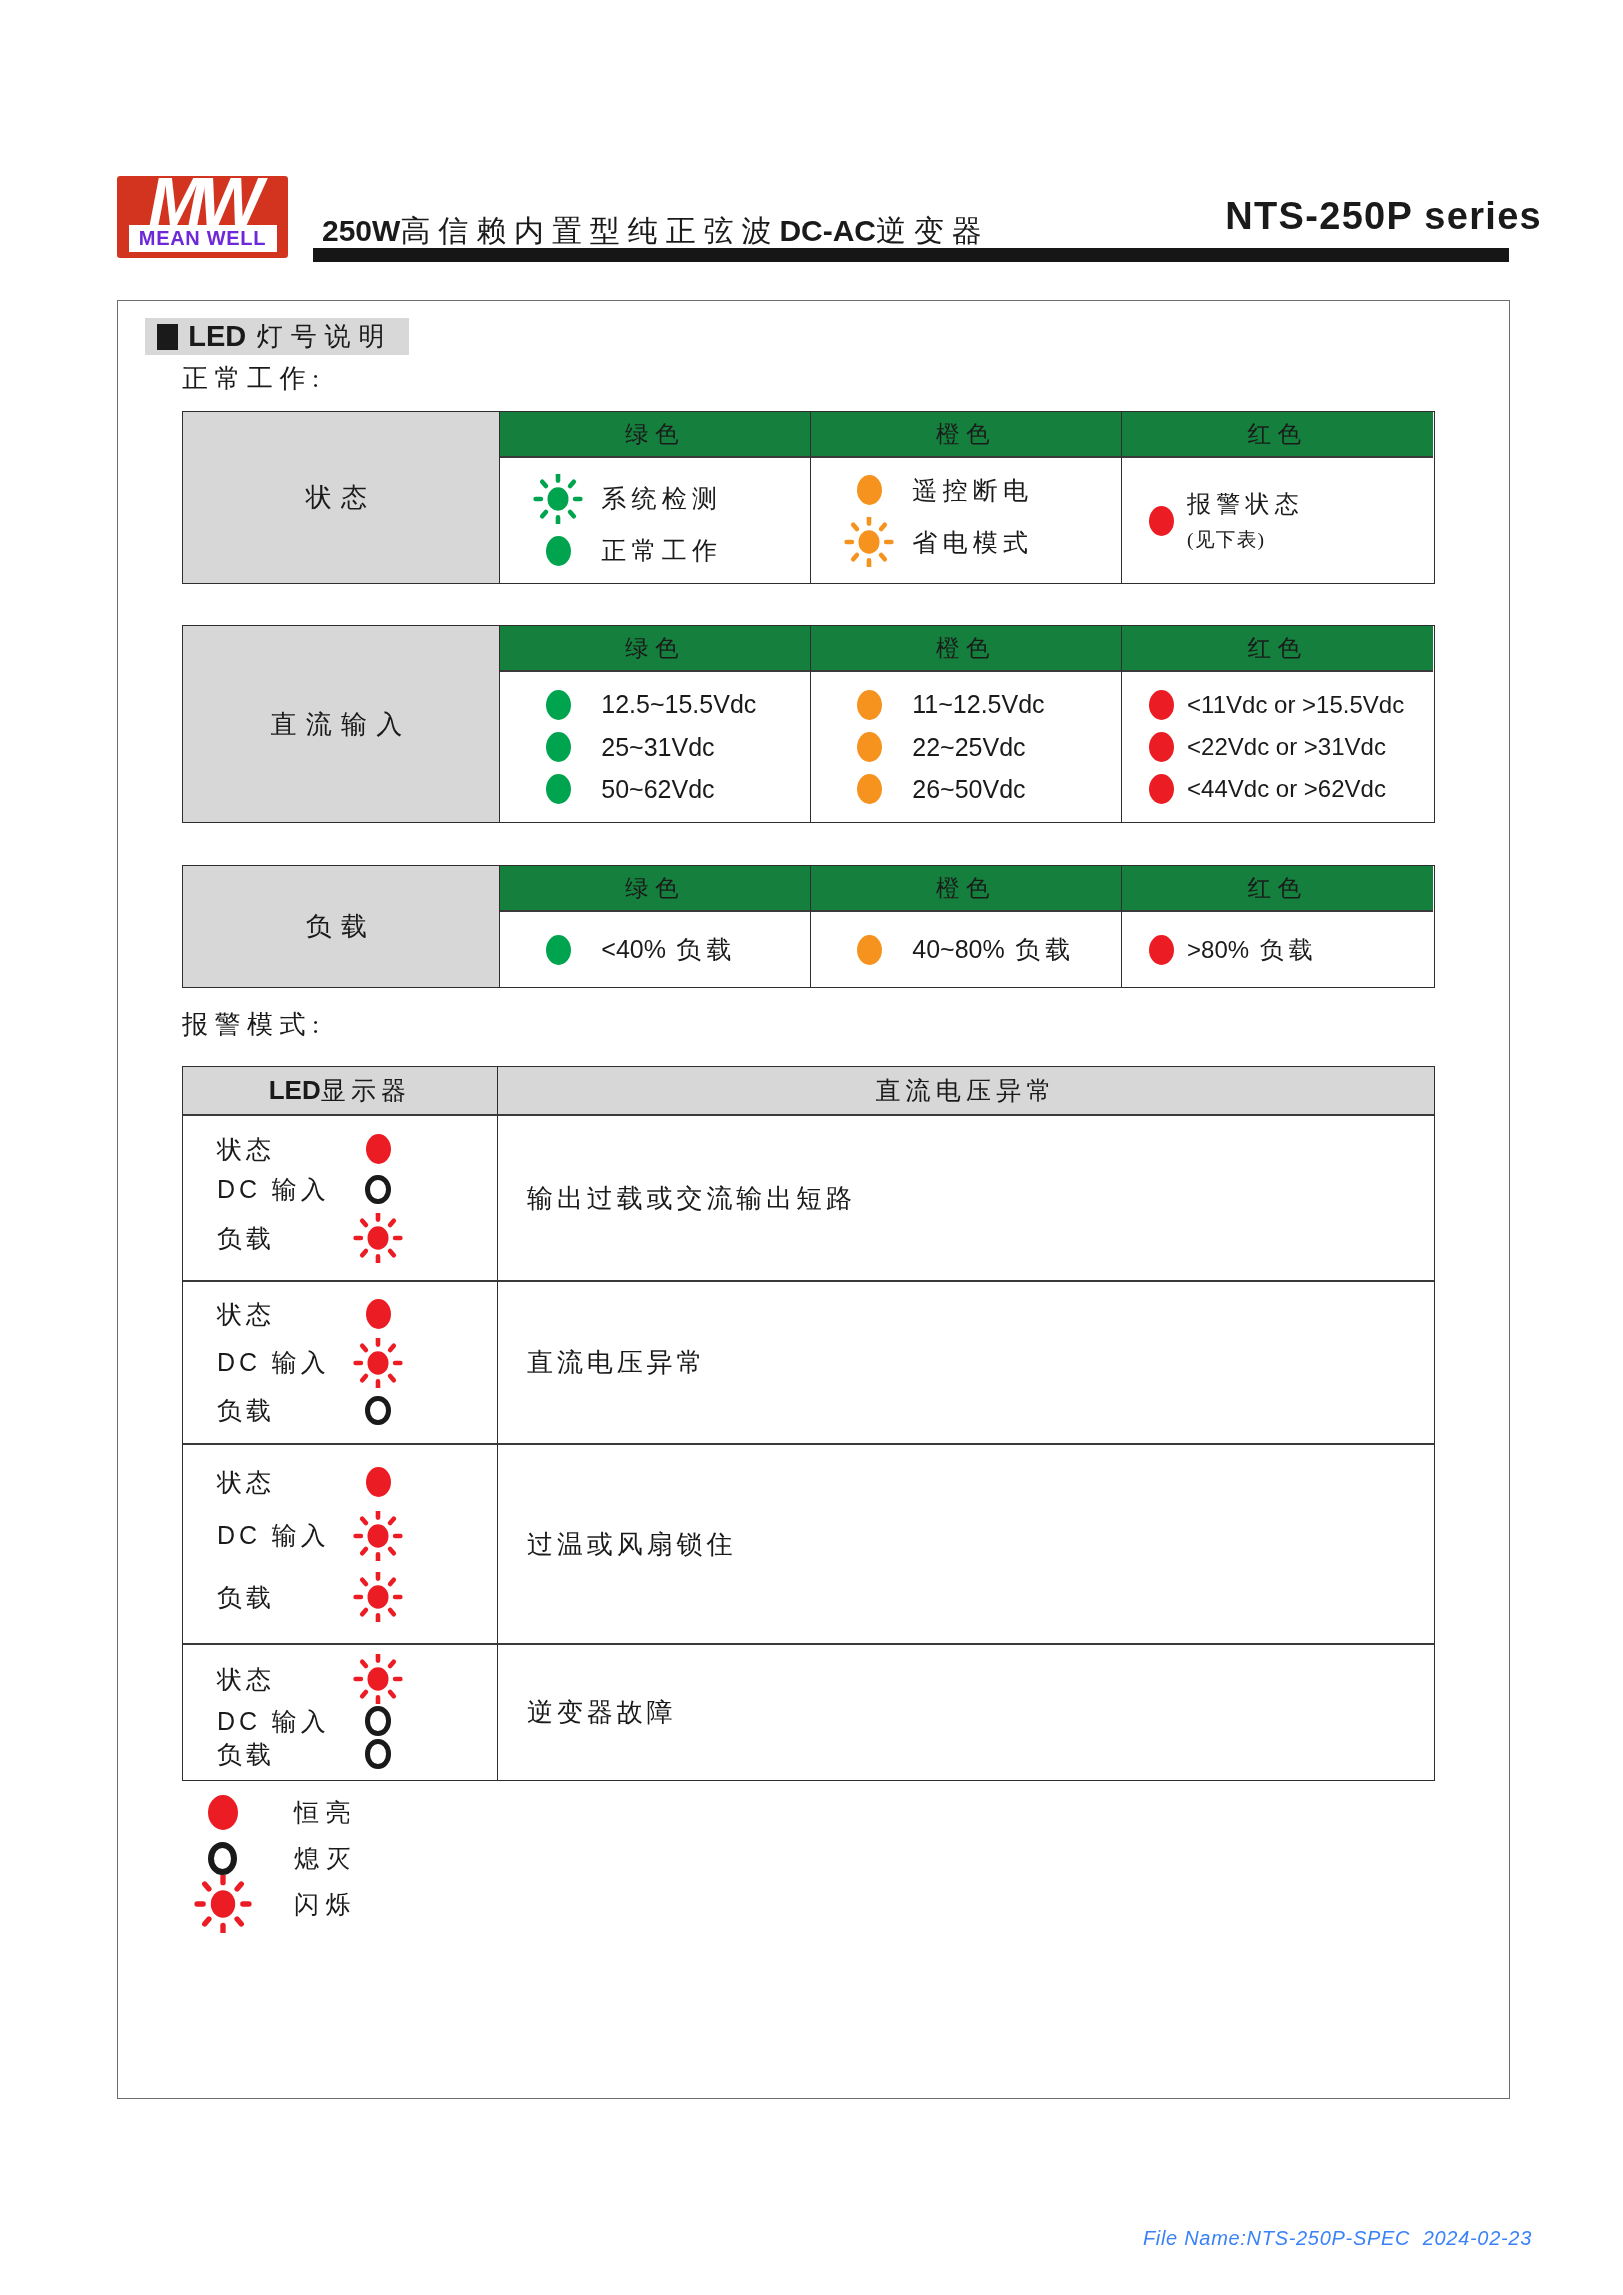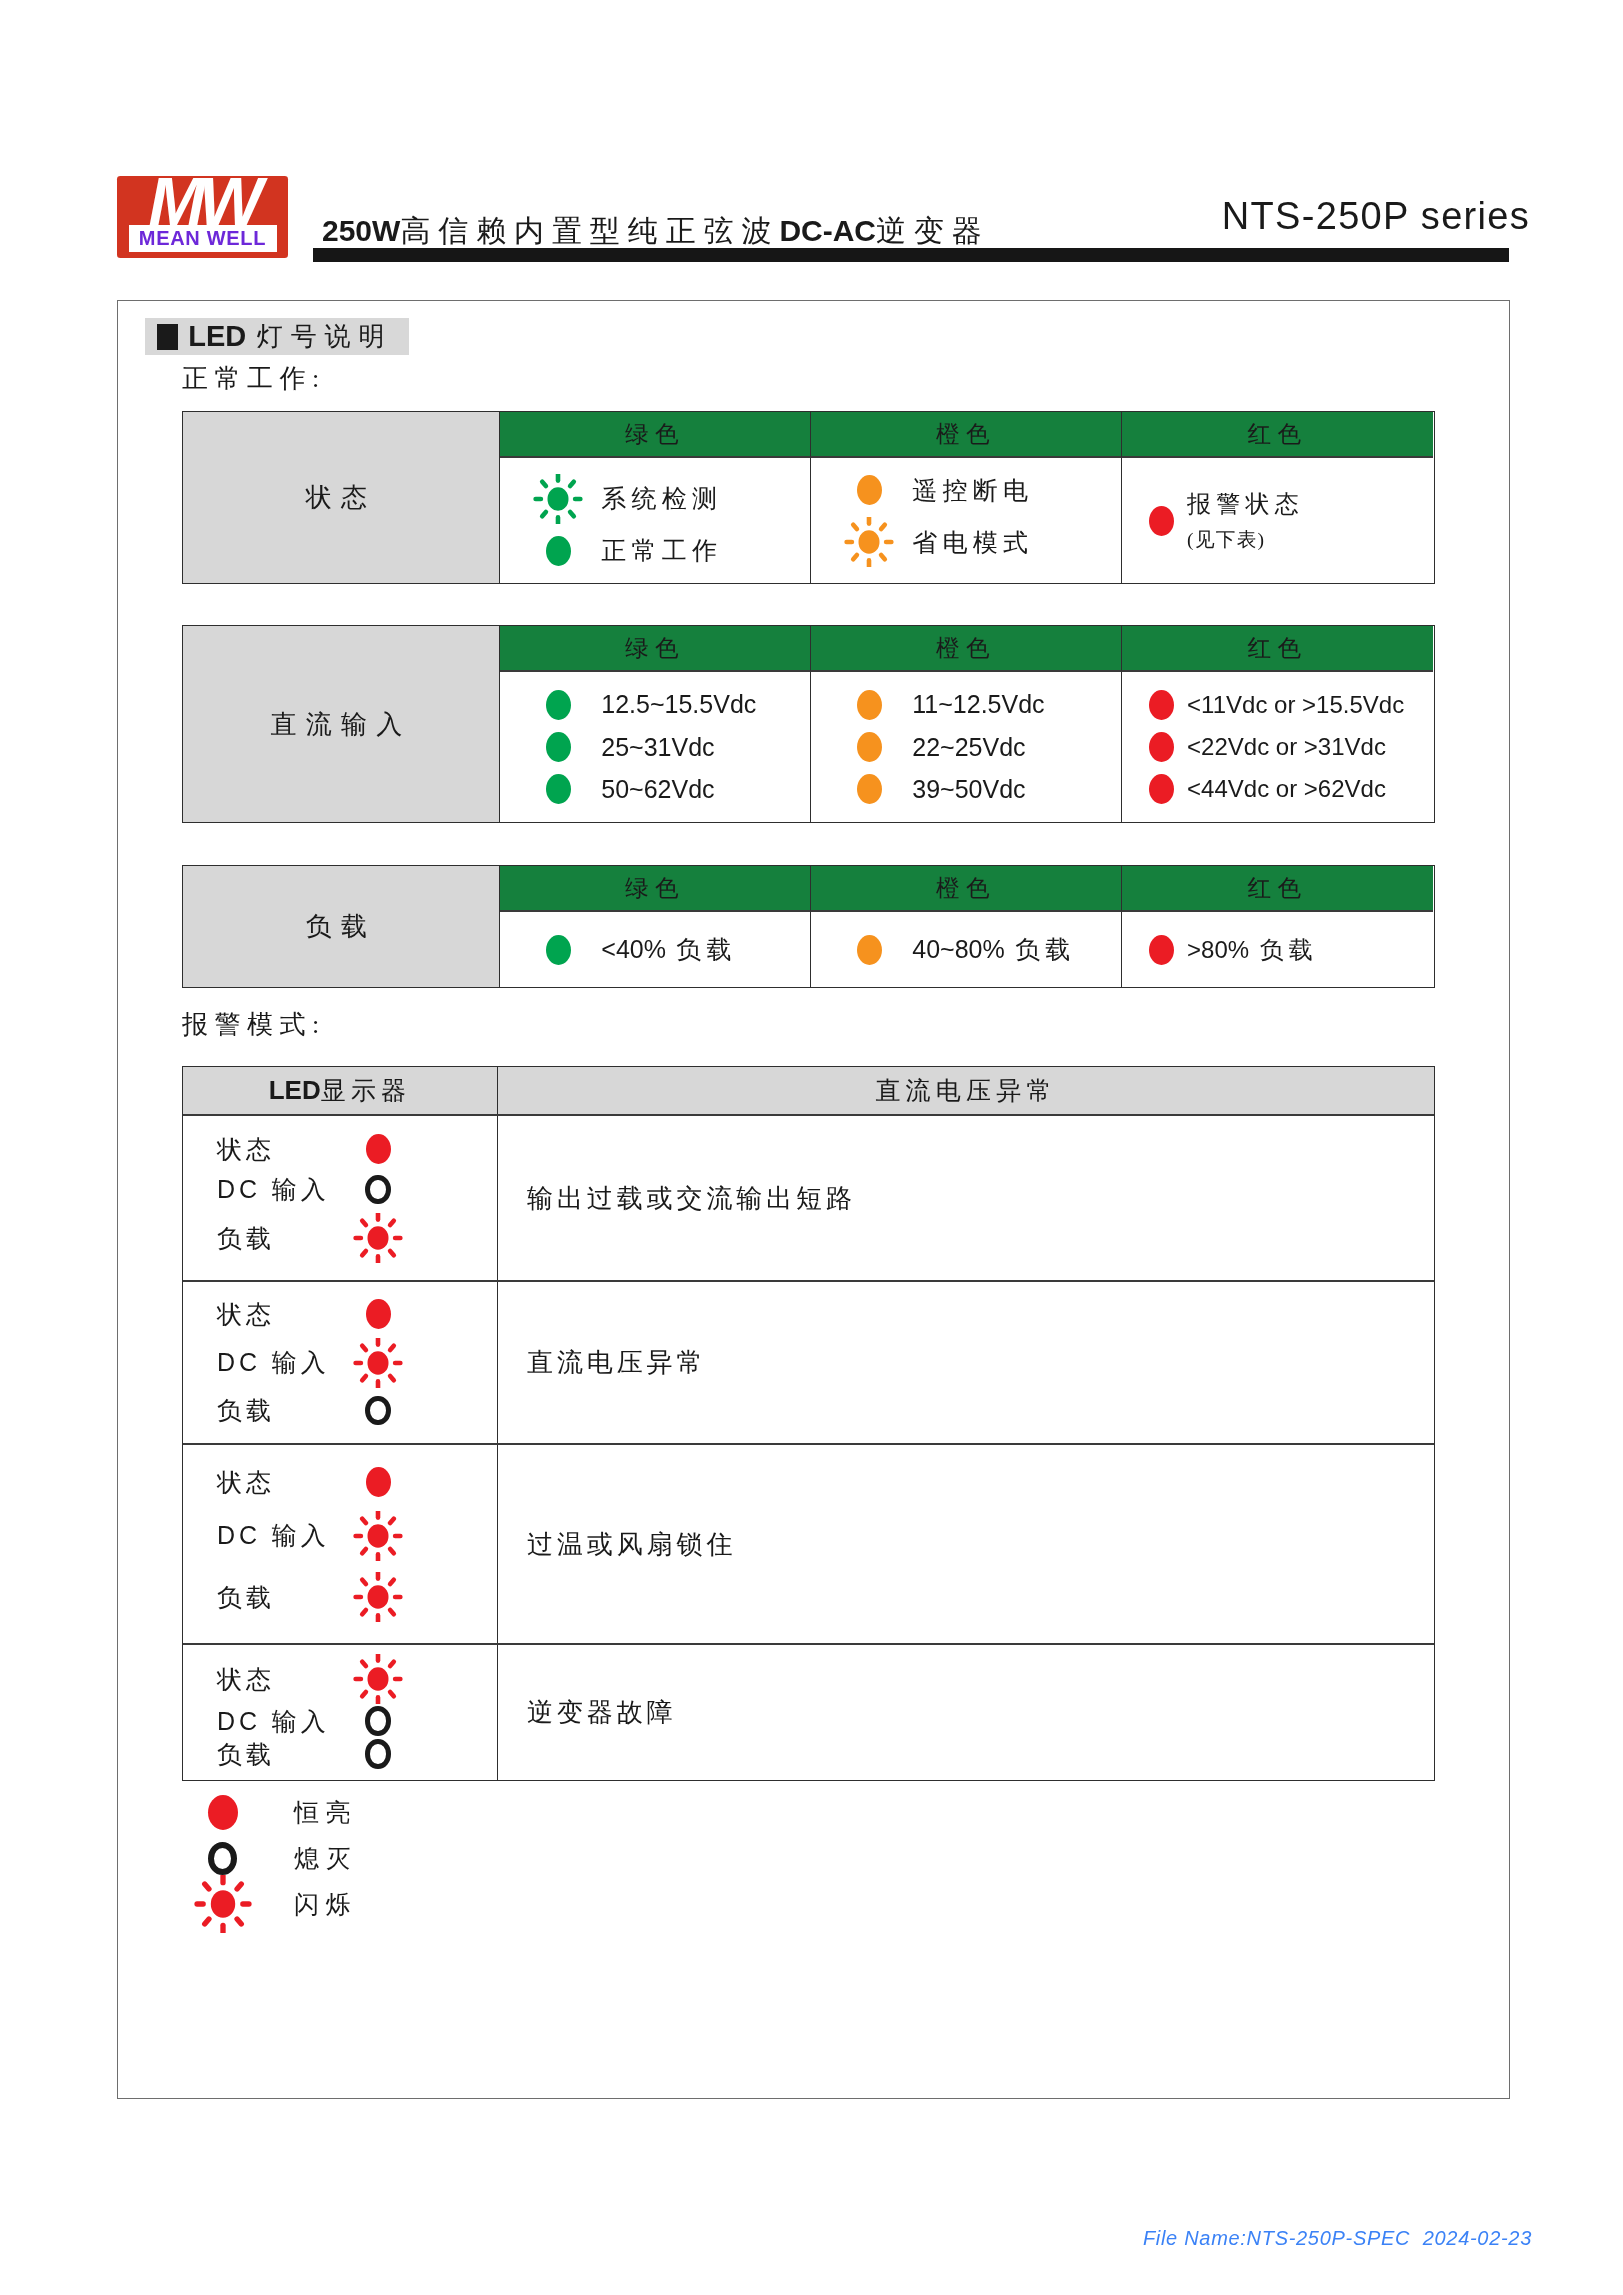--- a/index.html
+++ b/index.html
@@ -11,21 +11,21 @@
   
   .logo{position:absolute;left:117px;top:176px;width:171px;height:82px;background:#d23420;
         border-radius:3.3px;display:flex;flex-direction:column;align-items:center;justify-content:flex-end;}
   .logo .mw{position:absolute;top:-9.2px;left:0;right:0;text-align:center;color:#ffffff;
         font-size:68px;font-weight:bold;font-style:italic;letter-spacing:-6.5px;line-height:1.0;}
   .logo .band{position:relative;margin-bottom:5.9px;width:148px;height:27.5px;background:#ffffff;
         display:flex;align-items:center;justify-content:center;color:#6d28d9;font-weight:bold;
         font-size:20px;letter-spacing:0.7px;}
   .doc-title{position:absolute;left:322px;top:211px;white-space:nowrap;font-weight:bold;font-size:30px;}
   .doc-title .cnseg{letter-spacing:7.9px;font-family:"Liberation Serif","DejaVu Serif",serif;}
-  .series{position:absolute;right:115px;top:195px;font-size:38px;font-weight:normal;letter-spacing:1.3px;}
+  .series{position:absolute;right:103px;top:195px;font-size:38px;font-weight:bold;letter-spacing:1.3px;}
   .black-bar{position:absolute;left:313px;top:248px;width:1196px;height:13.7px;background:#161616;}
 
   
   .frame{position:absolute;left:117px;top:300px;width:1391px;height:1797px;border:1.3px solid #6e6e6e;background:#ffffff;}
 
   .sec-label{position:absolute;left:145px;top:318px;height:37px;background:#d8d8d8;
         display:inline-flex;align-items:center;padding:0 17px 0 11.8px;gap:10.5px;}
   .sec-label .bullet{width:21px;height:26px;background:#1a1a1a;display:inline-block;}
   .sec-label .lat{font-size:29px;font-weight:bold;}
   .sec-label .cjk{font-size:26px;letter-spacing:7.9px;font-family:"Liberation Serif","DejaVu Serif",serif;}
@@ -216,21 +216,21 @@
       <div class="item">
         <span class="led">
             <span class="dot" style="background:#F6921E"></span>
           </span>
         <span class="txt-lat">22~25Vdc</span>
       </div>
       <div class="item">
         <span class="led">
             <span class="dot" style="background:#F6921E"></span>
           </span>
-        <span class="txt-lat">39~50Vdc</span>
+        <span class="txt-lat">26~50Vdc</span>
       </div>
     </div>
     <div class="body last tight">
       <div class="item">
         <span class="led">
             <span class="dot" style="background:#EB1C24"></span>
           </span>
         <span class="txt-lat">&lt;11Vdc or &gt;15.5Vdc</span>
       </div>
       <div class="item">

